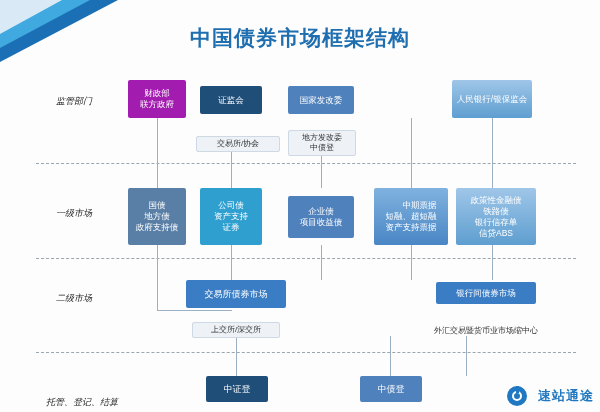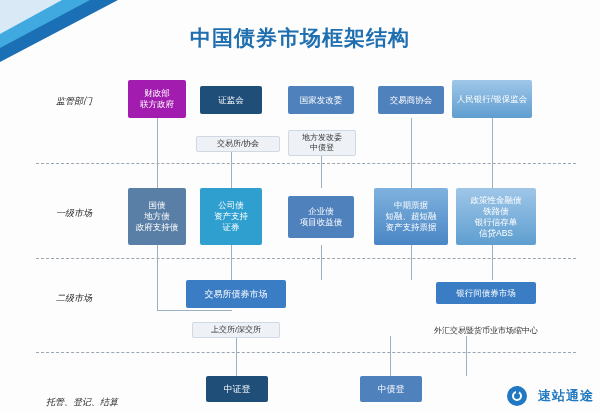--- a/index.html
+++ b/index.html
@@ -17,21 +17,21 @@
 
   .divider{position:absolute;left:36px;width:540px;border-top:1px dashed #9aa6b0;height:0;}
 
   .box{position:absolute;display:flex;align-items:center;justify-content:center;text-align:center;color:#fff;font-size:8.5px;line-height:11px;border-radius:2px;padding:2px;box-sizing:border-box;}
   .b-mid{background:#4f81bd;}
   .b-dark{background:#1f4e79;}
   .b-light{background:#a21caf;}
   .b-cyan{background:#2f9fd0;}
   .b-steel{background:#5a7fa6;font-family:Liberation Serif, serif;}
   .b-blue2{background:#3b7dc4;}
-  .b-grad1{background:linear-gradient(180deg,#7fb2de,#4a86c5);}
+  .b-grad1{background:linear-gradient(180deg,#7fb2de,#4a86c5);text-align:right;}
   .b-grad2{background:linear-gradient(180deg,#9fc6e8,#5e9ed0);}
 
   .tag{position:absolute;background:#eef2f7;border:1px solid #cfd9e3;color:#333;font-size:8px;text-align:center;border-radius:2px;padding:2px 3px;box-sizing:border-box;line-height:10px;}
   .plainlabel{position:absolute;font-size:8px;color:#333;text-align:center;line-height:10px;}
 
   .conn{position:absolute;background:#9bb0c2;}
   .vline{width:1px;}
   .hline{height:1px;}
 
   .logo{position:absolute;right:6px;bottom:6px;display:flex;align-items:center;gap:11px;}
@@ -79,23 +79,20 @@
 
   <div class="box b-light" style="left:128px;top:80px;width:58px;height:38px;">
     <span>财政部<br>联方政府</span>
   </div>
   <div class="box b-dark" style="left:200px;top:86px;width:62px;height:28px;">
     <span>证监会</span>
   </div>
   <div class="box b-mid" style="left:288px;top:86px;width:66px;height:28px;">
     <span>国家发改委</span>
   </div>
-  <div class="box b-mid" style="left:378px;top:86px;width:66px;height:28px;">
-    <span>交易商协会</span>
-  </div>
   <div class="box b-grad2" style="left:452px;top:80px;width:80px;height:38px;">
     <span>人民银行/银保监会</span>
   </div>
 
   <div class="tag" style="left:196px;top:136px;width:84px;">交易所/协会</div>
   <div class="tag" style="left:288px;top:130px;width:68px;">地方发改委<br>中债登</div>
 
   <div class="box b-steel" style="left:128px;top:188px;width:58px;height:57px;">
     <span>国债<br>地方债<br>政府支持债</span>
   </div>

